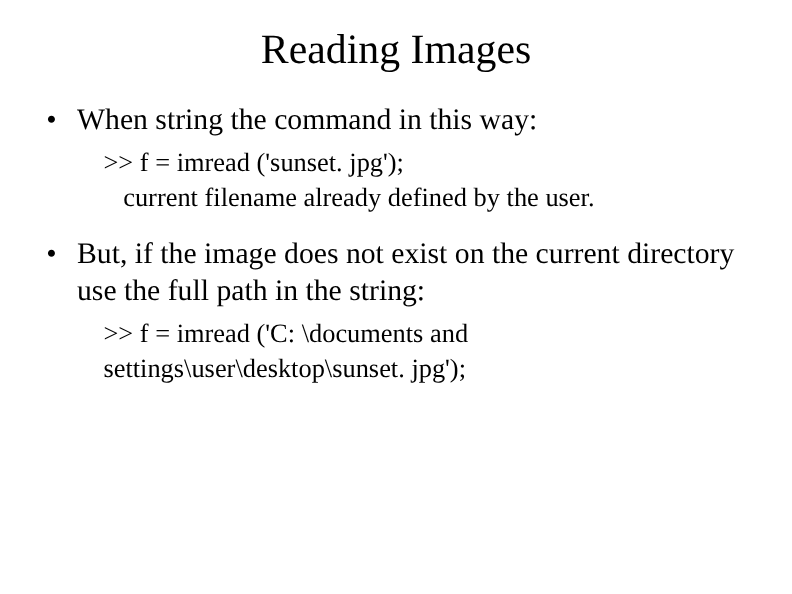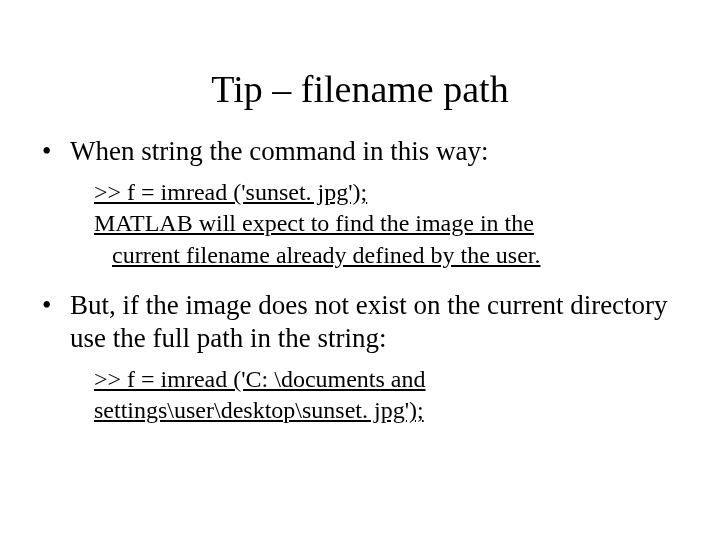--- a/index.html
+++ b/index.html
@@ -38,41 +38,38 @@
     }
     .sub-content {
       font-size: 24px;
       line-height: 1.3;
       margin-left: 52px;
       margin-bottom: 18px;
       padding-left: 2px;
     }
     .sub-content .line {
       display: block;
-      text-decoration: underline;
     }
     .indent-continue {
       padding-left: 18px;
     }
   </style>
 </head>
 <body>
 
 <div class="title">
-  <br>
-  <span>Tip – filename path</span>
+  <span>Reading Images</span><br>
 </div>
 
 <div class="bullet-item">
   <span class="bullet-marker">•</span>
   <span class="bullet-text">When string the command in this way:</span>
 </div>
 <div class="sub-content">
   <span class="line">&gt;&gt; f = imread ('sunset. jpg');</span>
-  <span class="line">MATLAB will expect to find the image in the</span>
   <span class="line indent-continue">current filename already defined by the user.</span>
 </div>
 
 <div class="bullet-item">
   <span class="bullet-marker">•</span>
   <span class="bullet-text">But, if the image does not exist on the current directory use the full path in the string:</span>
 </div>
 <div class="sub-content">
   <span class="line">&gt;&gt; f = imread ('C: \documents and settings\user\desktop\sunset. jpg');</span>
 </div>

